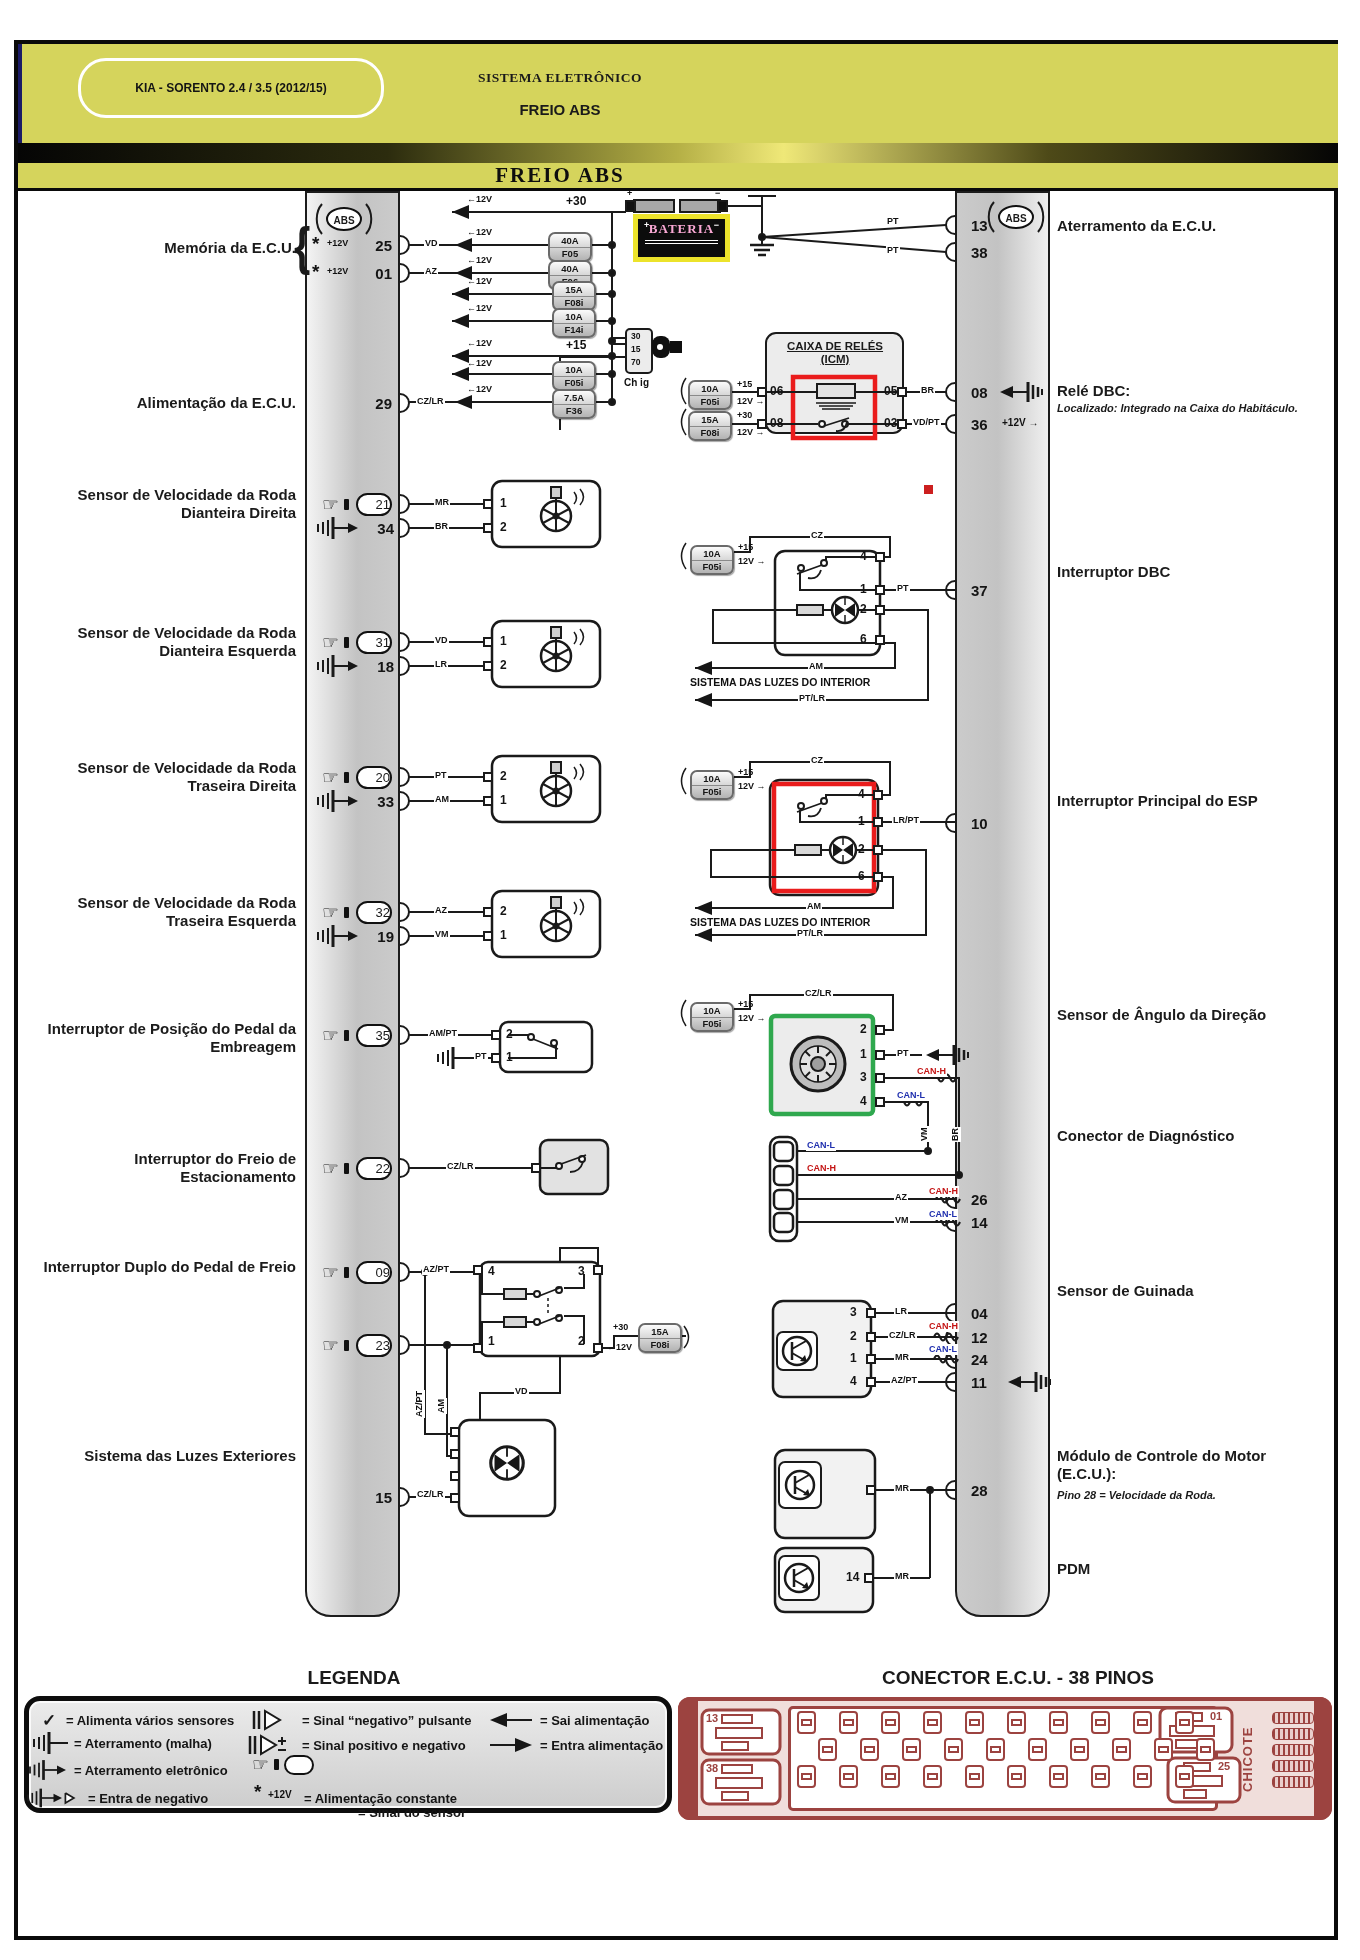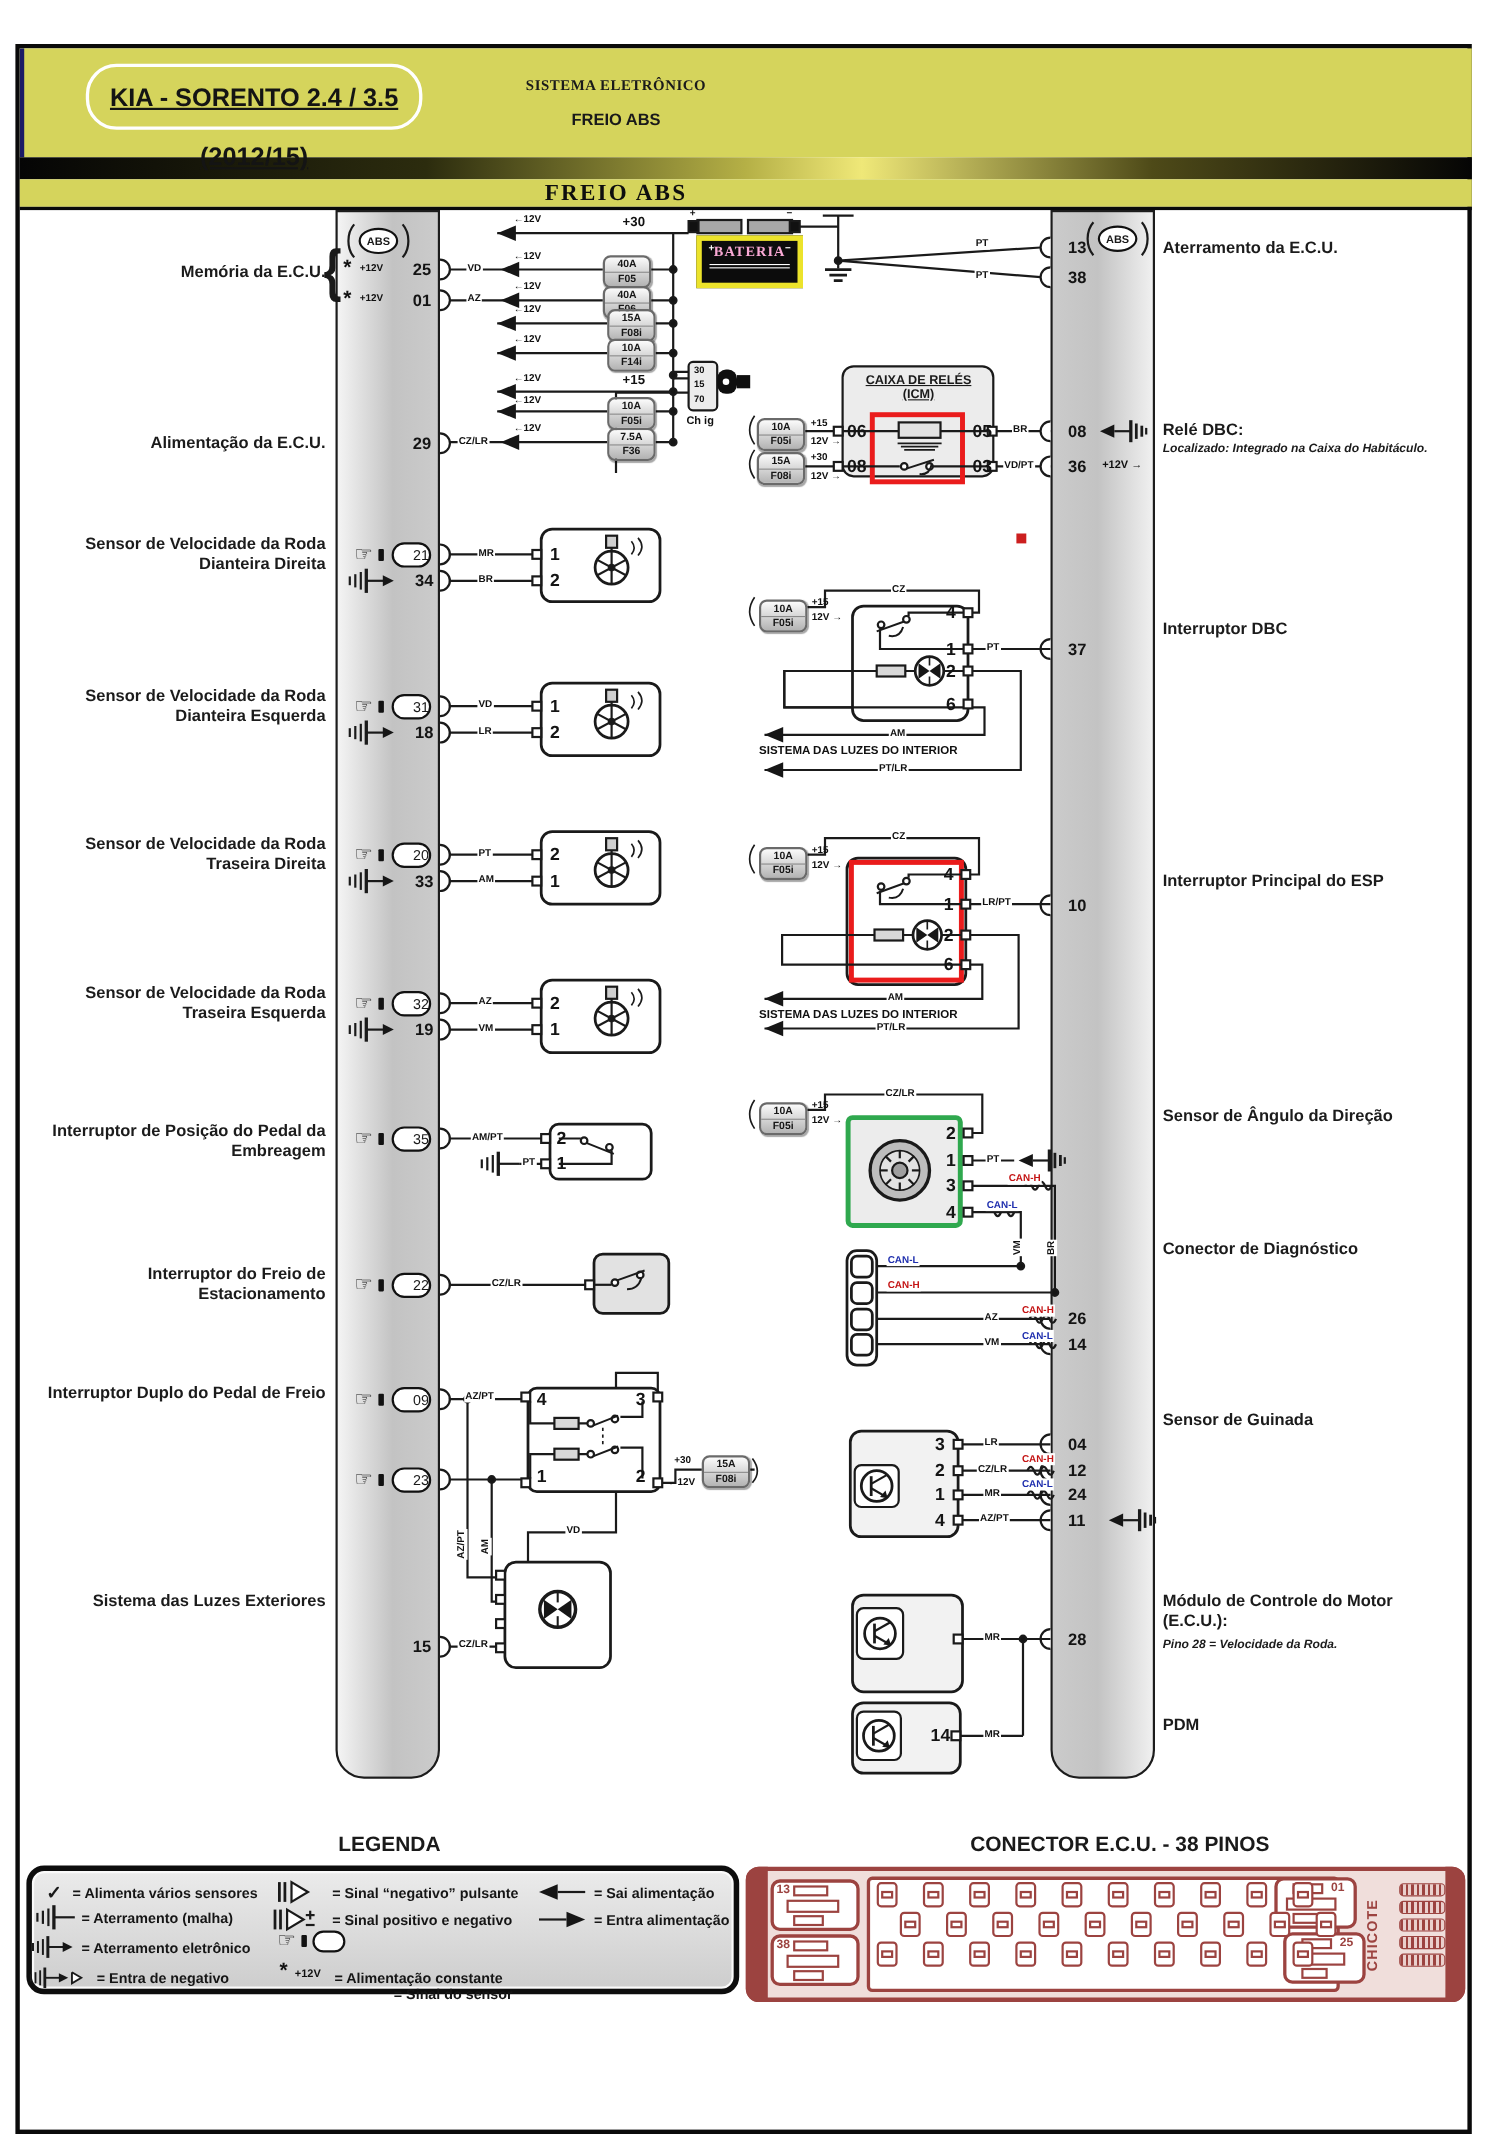--- a/index.html
+++ b/index.html
@@ -3,21 +3,21 @@
 <meta charset="utf-8">
 <style>
   html,body{margin:0;padding:0;background:#fff;}
   #page{position:relative;width:1360px;height:1960px;background:#fff;overflow:hidden;
         font-family:"Liberation Sans",sans-serif;color:#1a1a1a;}
   .abs{position:absolute;}
   
   .frame{position:absolute;left:14px;top:40px;width:1324px;height:1900px;border:4px solid #0a0a0a;box-sizing:border-box;}
   .hdr{position:absolute;left:18px;top:44px;width:1320px;height:99px;background:#d5d45c;border-left:4px solid #1b1b66;box-sizing:border-box;}
   .brand{position:absolute;left:78px;top:58px;width:300px;height:54px;border:3px solid #fff;border-radius:28px;
-         text-align:center;line-height:54px;font-weight:bold;font-size:23px;color:#141414;text-decoration:underline;}
+         text-align:center;line-height:54px;font-weight:bold;font-size:12px;color:#141414;}
   .sysline{position:absolute;left:60px;top:70px;width:1000px;text-align:center;
            font-family:"Liberation Serif",serif;font-weight:bold;font-size:13.5px;letter-spacing:.5px;}
   .subsys{position:absolute;left:60px;top:101px;width:1000px;text-align:center;font-weight:bold;font-size:15px;}
   .gband{position:absolute;left:18px;top:143px;width:1320px;height:20px;
          background:linear-gradient(90deg,#050505 0%,#2c2c0e 28%,#b5b046 50%,#efe878 58%,#4e4a18 78%,#050505 100%);}
   .tstrip{position:absolute;left:18px;top:163px;width:1320px;height:25px;background:#d5d45c;}
   .tmain{position:absolute;left:18px;top:163px;width:1084px;text-align:center;
          font-family:"Liberation Serif",serif;font-weight:bold;font-size:21px;letter-spacing:2px;color:#0e0e0e;}
   .bline{position:absolute;left:18px;top:188px;width:1320px;height:3px;background:#0a0a0a;}
   
@@ -27,21 +27,21 @@
         background:linear-gradient(90deg,#cbcbcb 0%,#c3c3c3 45%,#f0f0f0 100%);border-radius:0 0 26px 26px;}
   .abslogo{position:absolute;width:36px;height:24px;border:2.5px solid #111;border-radius:50%;background:#fff;
            text-align:center;font-weight:bold;font-size:10px;line-height:24px;box-sizing:border-box;}
   
   .lblL{position:absolute;left:24px;width:272px;text-align:right;font-weight:bold;font-size:15px;line-height:18px;color:#1b1b1b;}
   .lblR{position:absolute;left:1057px;font-weight:bold;font-size:15px;line-height:18px;color:#1b1b1b;white-space:nowrap;}
   .lblR.wrap{white-space:normal;width:250px;}
   .subi{position:absolute;left:1057px;font-style:italic;font-weight:bold;font-size:11px;white-space:nowrap;color:#1b1b1b;}
   .pinL{position:absolute;width:30px;text-align:right;font-weight:bold;font-size:15px;color:#141414;}
   .pinR{position:absolute;font-weight:bold;font-size:15px;color:#141414;}
-  .cn{position:absolute;font-weight:bold;font-size:16px;color:#141414;text-align:right;}
+  .cn{position:absolute;font-weight:bold;font-size:12px;color:#141414;text-align:right;}
   .wl{position:absolute;font-weight:bold;font-size:9px;line-height:11px;background:#fff;padding:0 1px;white-space:nowrap;color:#101010;}
   .pw{position:absolute;font-weight:bold;font-size:10px;white-space:nowrap;color:#101010;}
   .pw12{position:absolute;font-weight:bold;font-size:12px;white-space:nowrap;color:#101010;}
   .rot{transform:rotate(-90deg);transform-origin:left top;}
   .canh{color:#c41414;}.canl{color:#1f2fae;}
   .oval{position:absolute;width:36px;height:23px;background:#fff;border:2.5px solid #111;border-radius:13px;box-sizing:border-box;
         text-align:right;font-weight:normal;font-size:13px;line-height:19px;}
   .hand{position:absolute;font-size:19px;line-height:19px;color:#111;}
   .handb{position:absolute;width:5px;height:11px;background:#111;border-radius:1px;}
   .star{position:absolute;font-weight:bold;font-size:19px;color:#111;}

